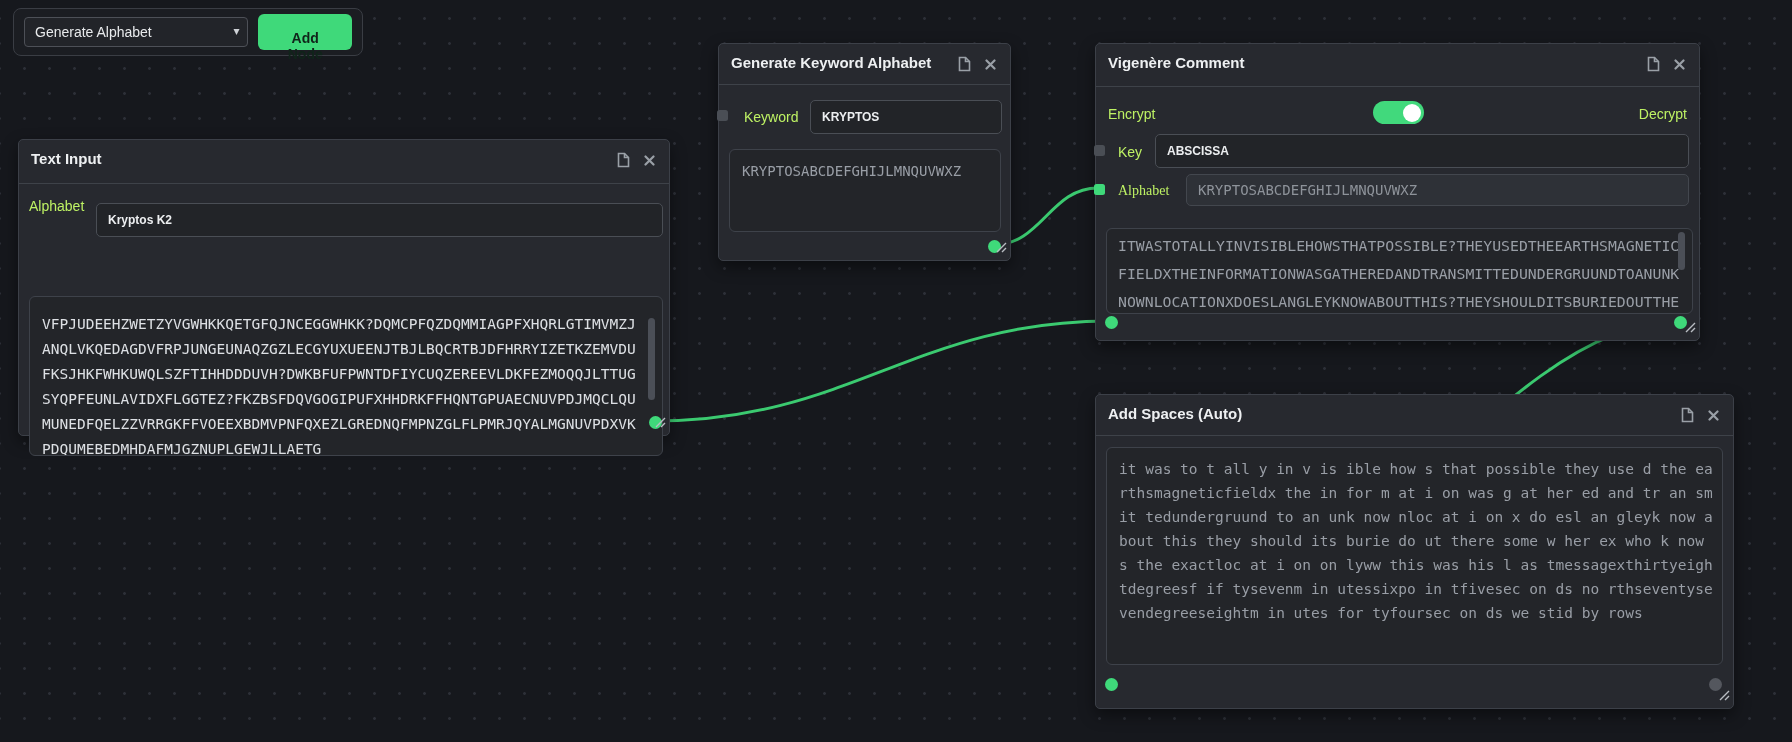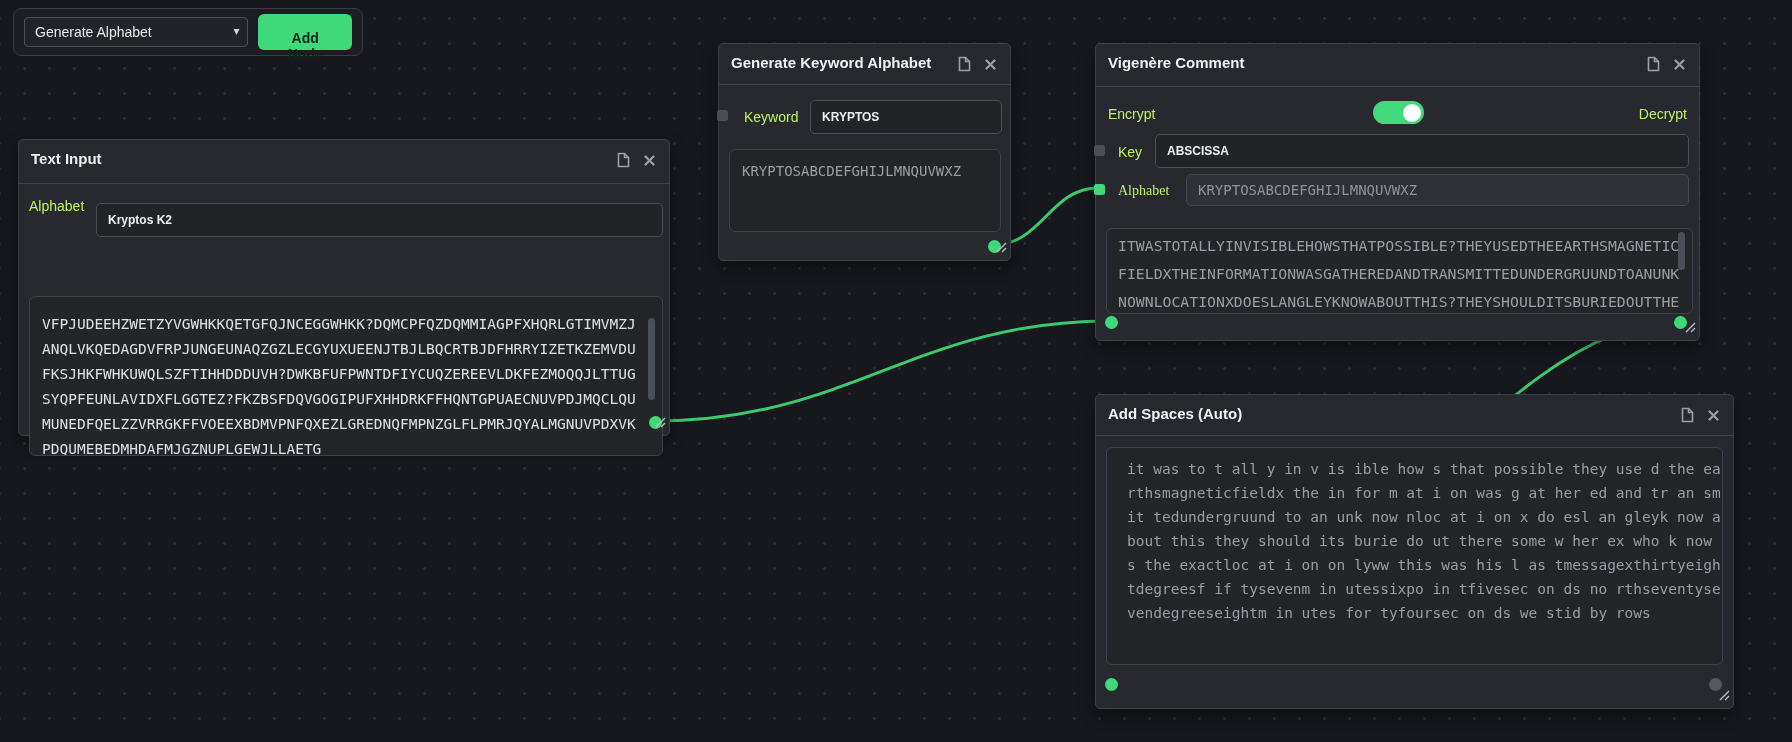--- a/index.html
+++ b/index.html
@@ -198,21 +198,21 @@
             <path d="M7.5 1.5 v4 h4" fill="none" stroke="#9aa0a7" stroke-width="1.6"></path>
           </svg>
       </span>
       <span class="icon-btn">
         <svg width="11" height="11" viewBox="0 0 11 11">
             <path d="M1.5 1.5 L9.5 9.5 M9.5 1.5 L1.5 9.5" stroke="#9aa0a7" stroke-width="2.2" stroke-linecap="round"></path>
           </svg>
       </span>
     </div>
     <div class="divider" style="top:40px;"></div>
-    <div class="ta dim" style="left:10px;top:52px;width:617px;height:218px;font-size:14.5px;line-height:24px;padding:9px 20px;">it was to t all y in v is ible how s that possible they use d the ea
+    <div class="ta dim" style="left:10px;top:52px;width:617px;height:218px;font-size:14.5px;line-height:24px;padding:9px 12px;">it was to t all y in v is ible how s that possible they use d the ea
 rthsmagneticfieldx the in for m at i on was g at her ed and tr an sm
 it tedundergruund to an unk now nloc at i on x do esl an gleyk now a
 bout this they should its burie do ut there some w her ex who k now
 s the exactloc at i on on lyww this was his l as tmessagexthirtyeigh
 tdegreesf if tysevenm in utessixpo in tfivesec on ds no rthseventyse
 vendegreeseightm in utes for tyfoursec on ds we stid by rows</div>
     <div class="port" style="left:9px;top:283px;"></div>
     <div class="port gray" style="left:613px;top:283px;"></div>
     <span class="resize">
       <svg width="11" height="11" viewBox="0 0 11 11">

